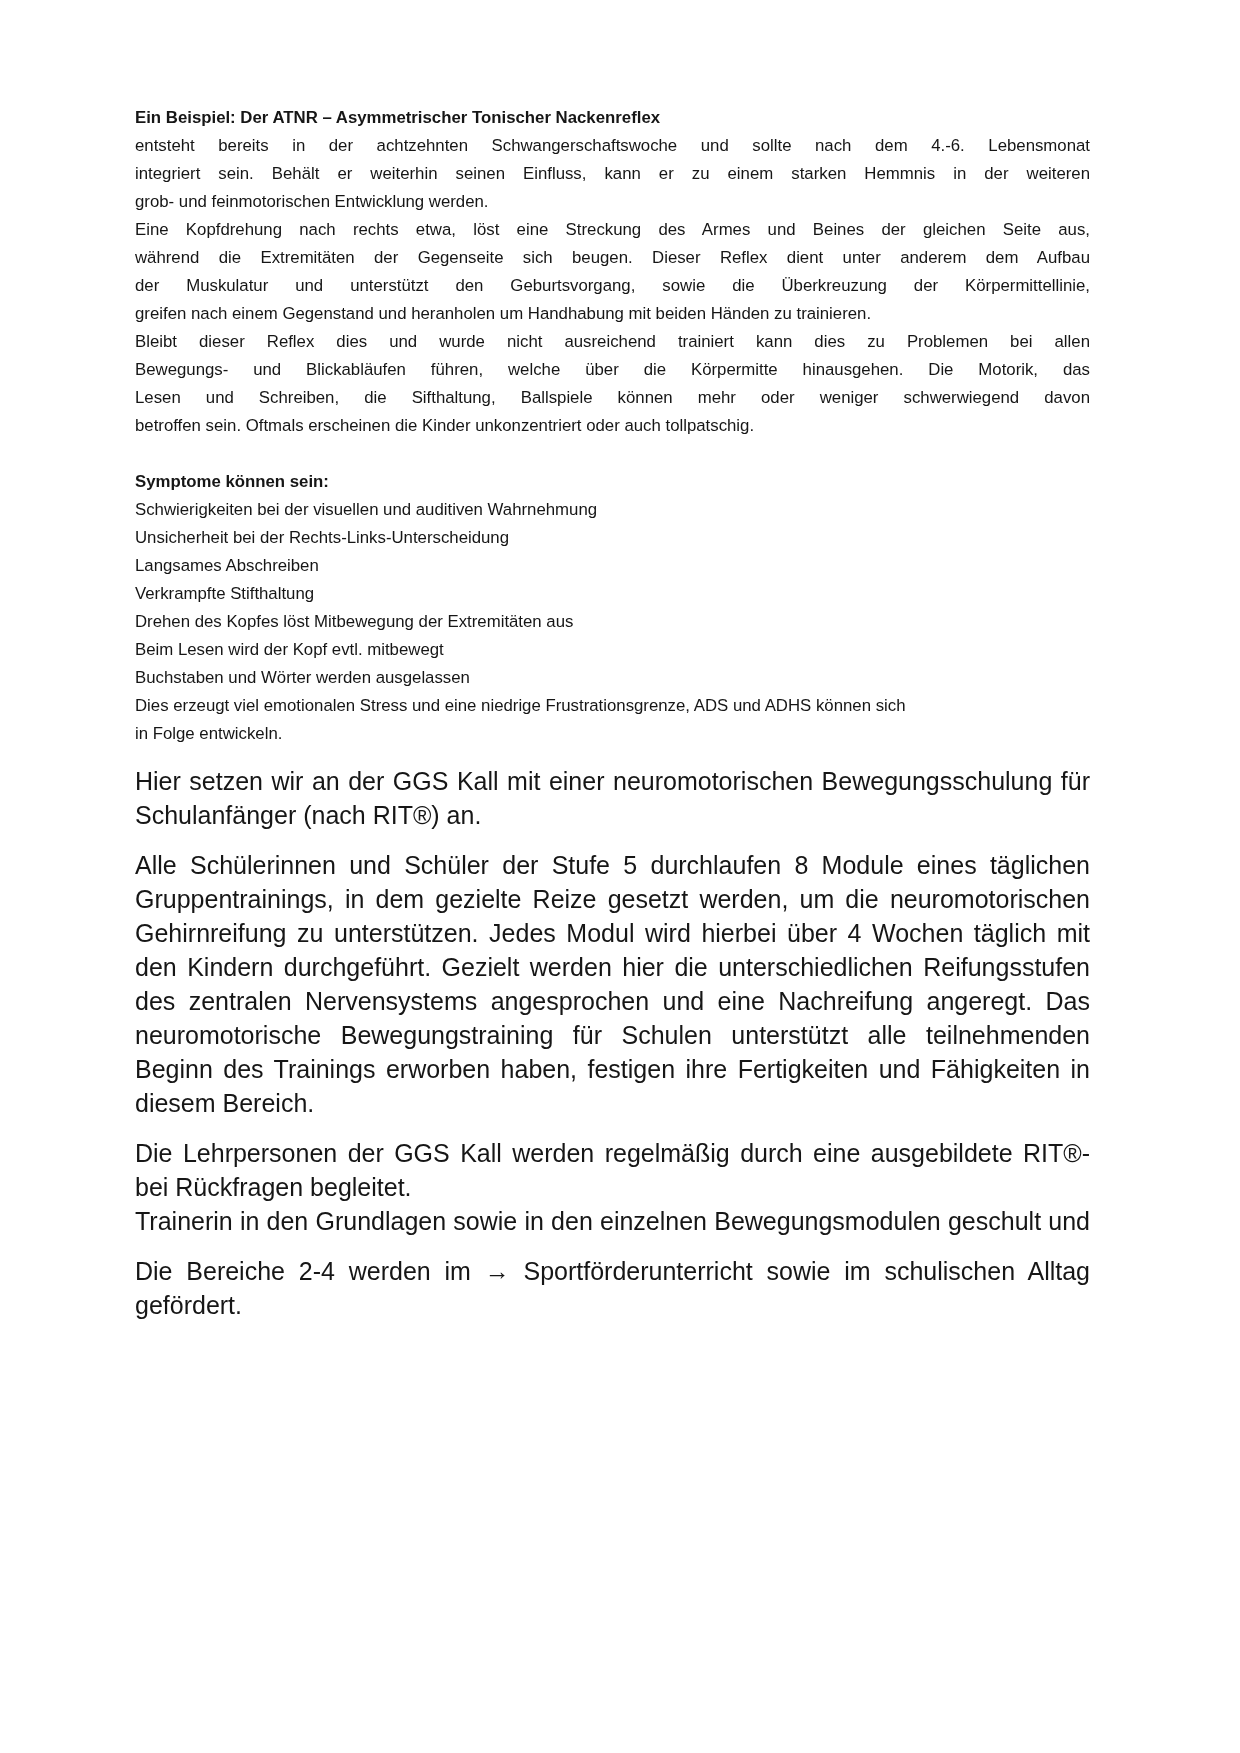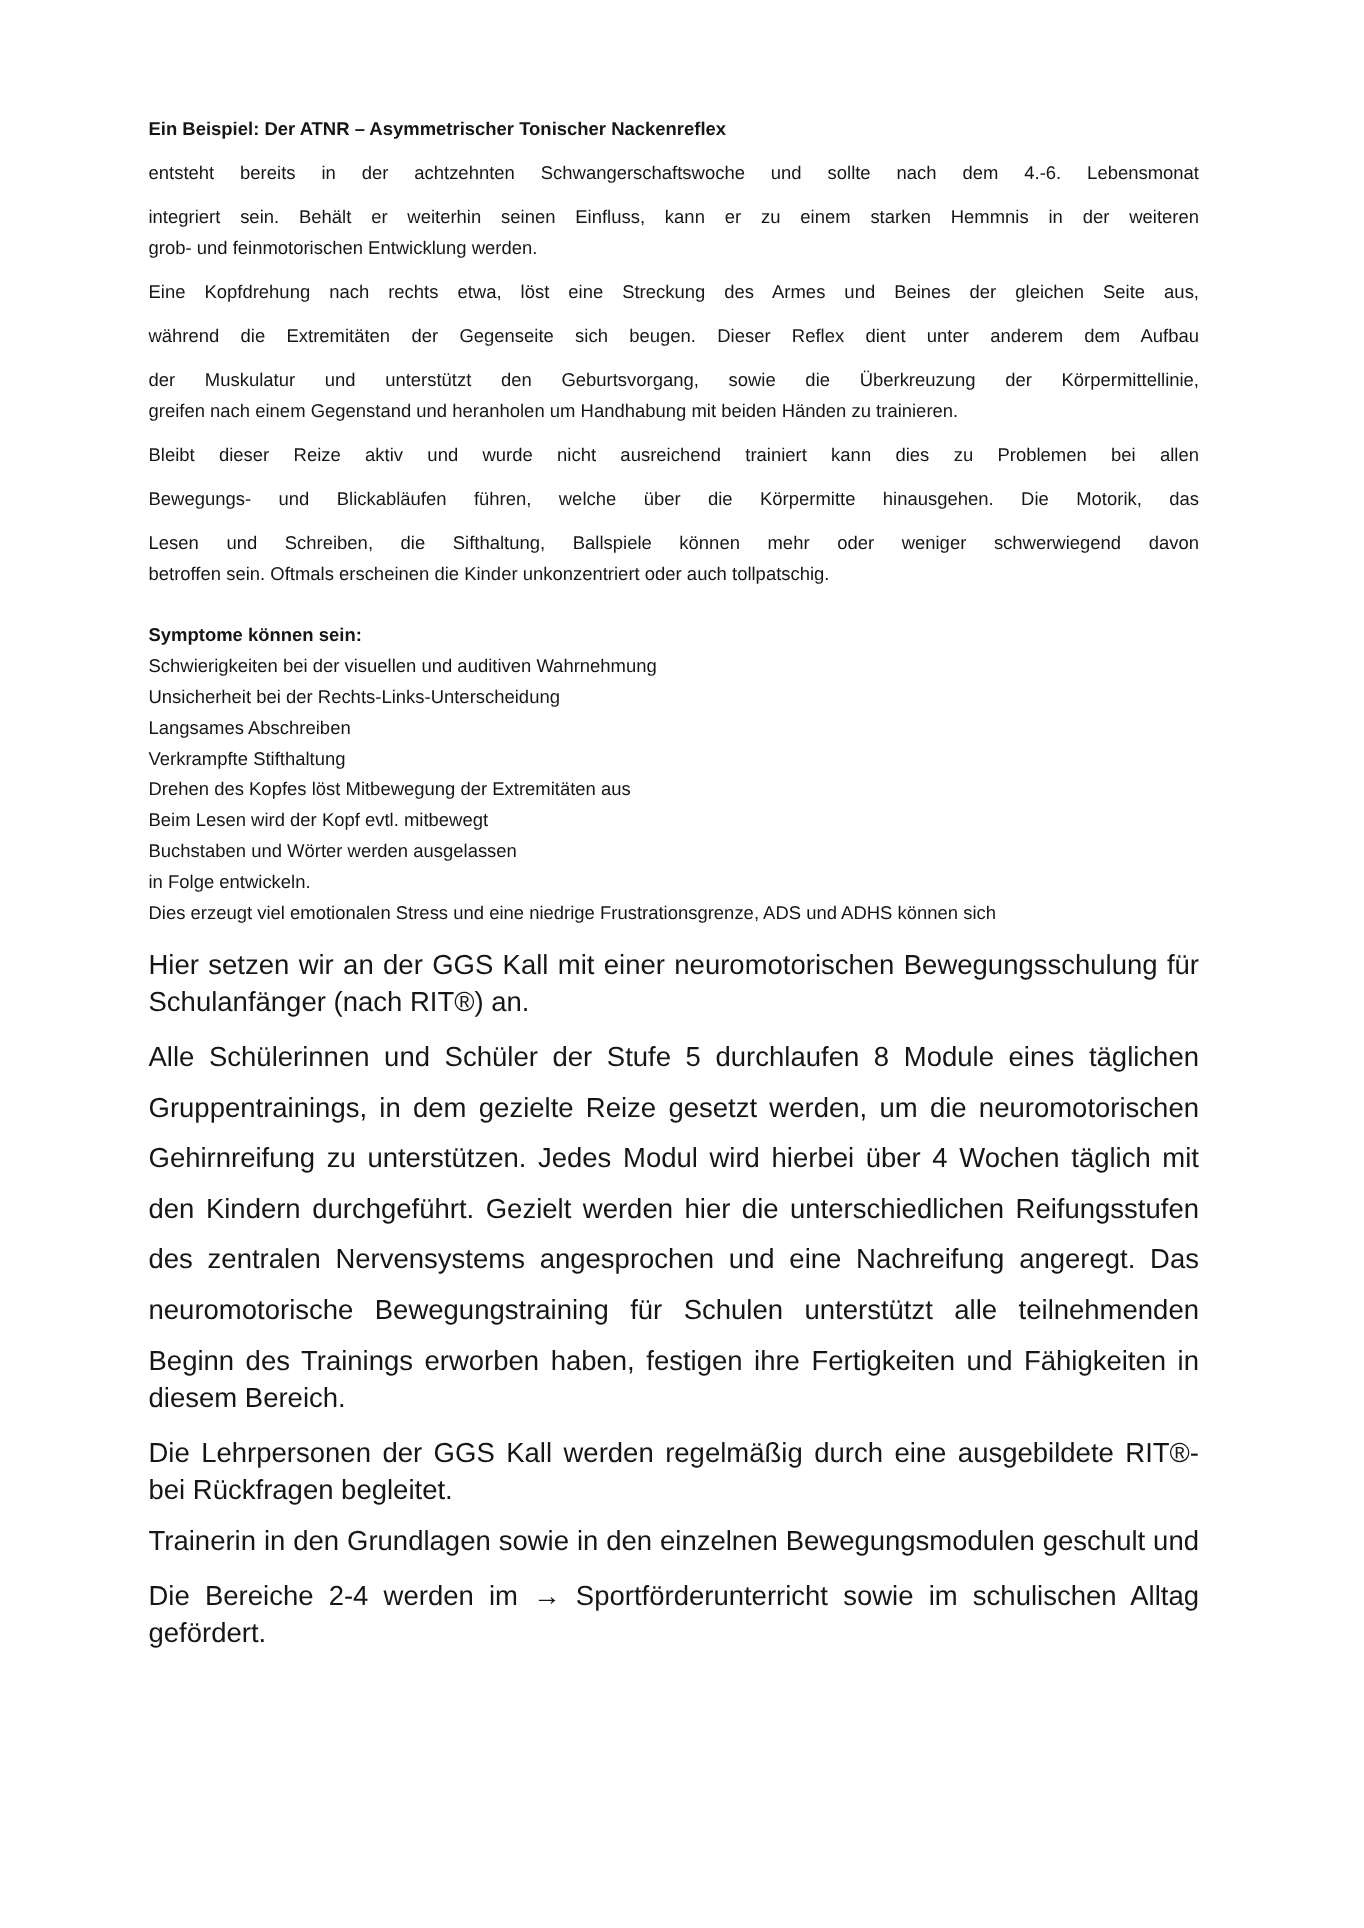--- a/index.html
+++ b/index.html
@@ -23,21 +23,20 @@
   }
   .block { margin: 0; }
   .line {
     font-size: 16.8px;
     line-height: 28px;
     min-height: 28px;
   }
   .line.justify {
     text-align: justify;
     text-align-last: justify;
-    margin-top: 12px;
   }
   .b-heading .line {
     font-weight: 700;
     margin-top: 16px;
   }
   #symptoms-heading {
     margin-top: 28px;
   }
   .b-para-large { margin-top: 16px; }
   .b-para-large .line {
@@ -58,38 +57,38 @@
       <div class="line justify">integriert sein. Behält er weiterhin seinen Einfluss, kann er zu einem starken Hemmnis in der weiteren</div>
       <div class="line">grob- und feinmotorischen Entwicklung werden.</div>
     </div>
     <div class="block b-para" id="intro-para-2">
       <div class="line justify">Eine Kopfdrehung nach rechts etwa, löst eine Streckung des Armes und Beines der gleichen Seite aus,</div>
       <div class="line justify">während die Extremitäten der Gegenseite sich beugen. Dieser Reflex dient unter anderem dem Aufbau</div>
       <div class="line justify">der Muskulatur und unterstützt den Geburtsvorgang, sowie die Überkreuzung der Körpermittellinie,</div>
       <div class="line">greifen nach einem Gegenstand und heranholen um Handhabung mit beiden Händen zu trainieren.</div>
     </div>
     <div class="block b-para" id="intro-para-3">
-      <div class="line justify">Bleibt dieser Reize aktiv und wurde nicht ausreichend trainiert kann dies zu Problemen bei allen</div>
+      <div class="line justify">Bleibt dieser Reflex dies und wurde nicht ausreichend trainiert kann dies zu Problemen bei allen</div>
       <div class="line justify">Bewegungs- und Blickabläufen führen, welche über die Körpermitte hinausgehen. Die Motorik, das</div>
       <div class="line justify">Lesen und Schreiben, die Sifthaltung, Ballspiele können mehr oder weniger schwerwiegend davon</div>
       <div class="line">betroffen sein. Oftmals erscheinen die Kinder unkonzentriert oder auch tollpatschig.</div>
     </div>
     <div class="block b-heading" id="symptoms-heading">
       <div class="line">Symptome können sein:</div>
     </div>
     <div class="block b-list" id="symptoms-list">
       <div class="line">Schwierigkeiten bei der visuellen und auditiven Wahrnehmung</div>
       <div class="line">Unsicherheit bei der Rechts-Links-Unterscheidung</div>
       <div class="line">Langsames Abschreiben</div>
       <div class="line">Verkrampfte Stifthaltung</div>
       <div class="line">Drehen des Kopfes löst Mitbewegung der Extremitäten aus</div>
       <div class="line">Beim Lesen wird der Kopf evtl. mitbewegt</div>
       <div class="line">Buchstaben und Wörter werden ausgelassen</div>
+      <div class="line">Dies erzeugt viel emotionalen Stress und eine niedrige Frustrationsgrenze, ADS und ADHS können sich</div>
       <div class="line">in Folge entwickeln.</div>
-      <div class="line">Dies erzeugt viel emotionalen Stress und eine niedrige Frustrationsgrenze, ADS und ADHS können sich</div>
     </div>
     <div class="block b-para-large" id="rit-intro-para">
       <div class="line justify">Hier setzen wir an der GGS Kall mit einer neuromotorischen Bewegungsschulung für</div>
       <div class="line">Schulanfänger (nach RIT®) an.</div>
     </div>
     <div class="block b-para-large" id="module-training-para">
       <div class="line justify">Alle Schülerinnen und Schüler der Stufe 5 durchlaufen 8 Module eines täglichen</div>
       <div class="line justify">Gruppentrainings, in dem gezielte Reize gesetzt werden, um die neuromotorischen</div>
       <div class="line justify">Gehirnreifung zu unterstützen. Jedes Modul wird hierbei über 4 Wochen täglich mit</div>
       <div class="line justify">den Kindern durchgeführt. Gezielt werden hier die unterschiedlichen Reifungsstufen</div>

